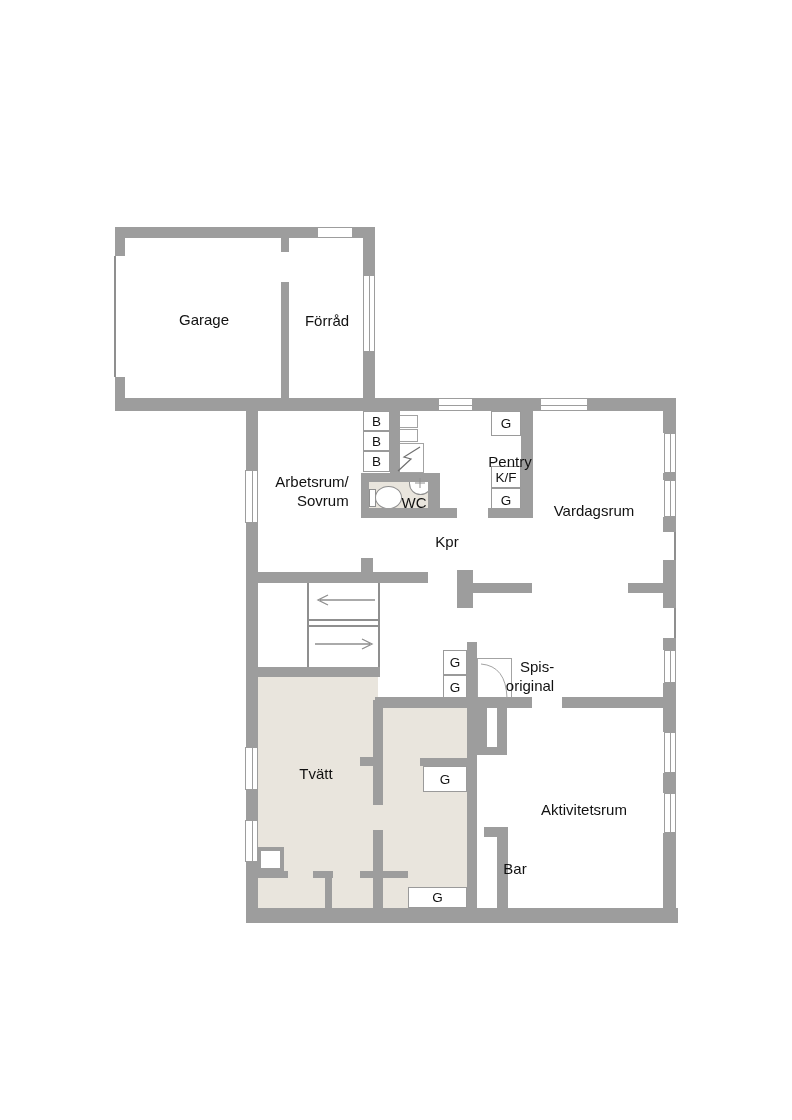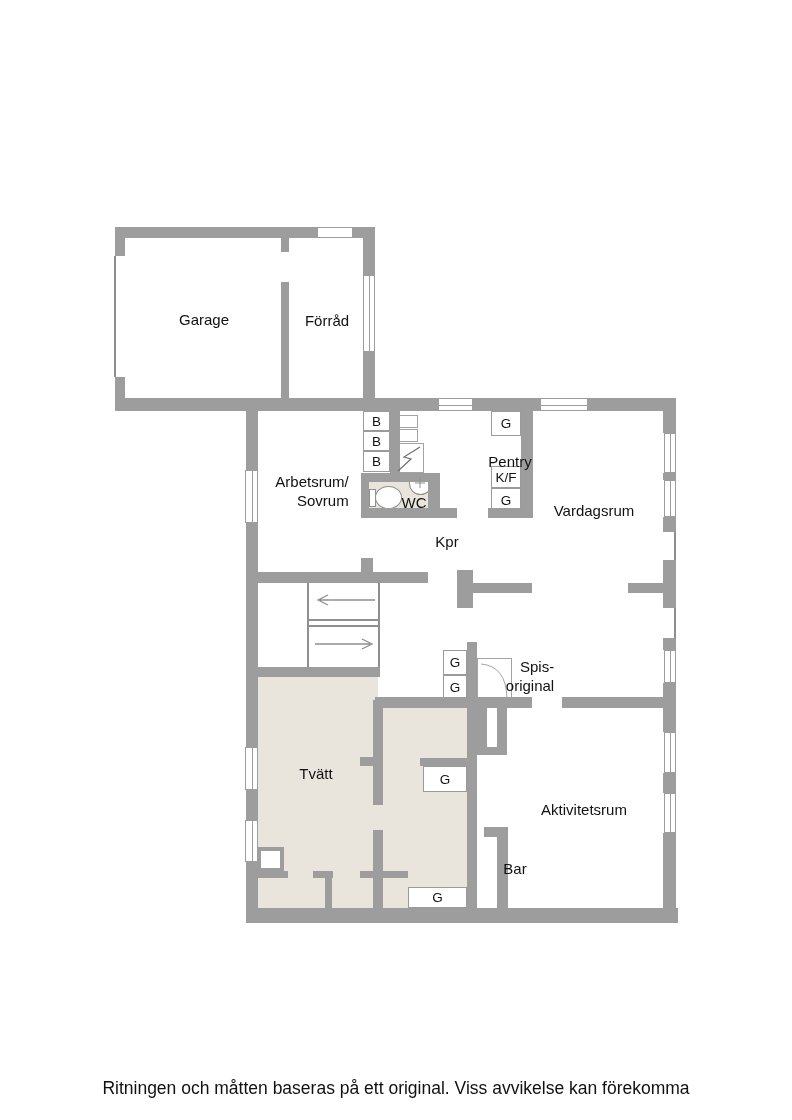--- a/index.html
+++ b/index.html
@@ -183,14 +183,13 @@
   <div class="lbl" style="left:515px;top:868px;">Bar</div>
 
   <svg class="overlay" width="792" height="1120" viewBox="0 0 792 1120">
     <path d="M375,600 H320 M328,595 L318,600 L328,605" stroke="#8f8f8f" stroke-width="1.3" fill="none"></path>
     <path d="M315,644 H370 M362,639 L372,644 L362,649" stroke="#8f8f8f" stroke-width="1.3" fill="none"></path>
     <path d="M420,447 L404,457 L411,459 L398,471" stroke="#6f6f6f" stroke-width="1.2" fill="none"></path>
     <path d="M481,664 Q 506,666 507,698" stroke="#a3a3a3" stroke-width="1" fill="none"></path>
     <path d="M420,478 V488 M415,483 H425" stroke="#8f8f8f" stroke-width="1" fill="none"></path>
   </svg>
 
-  <div class="disclaimer">Ritningen och måtten baseras på ett original. Viss avvikelse kan förekomma</div>
 </div>
 
 </body></html>

